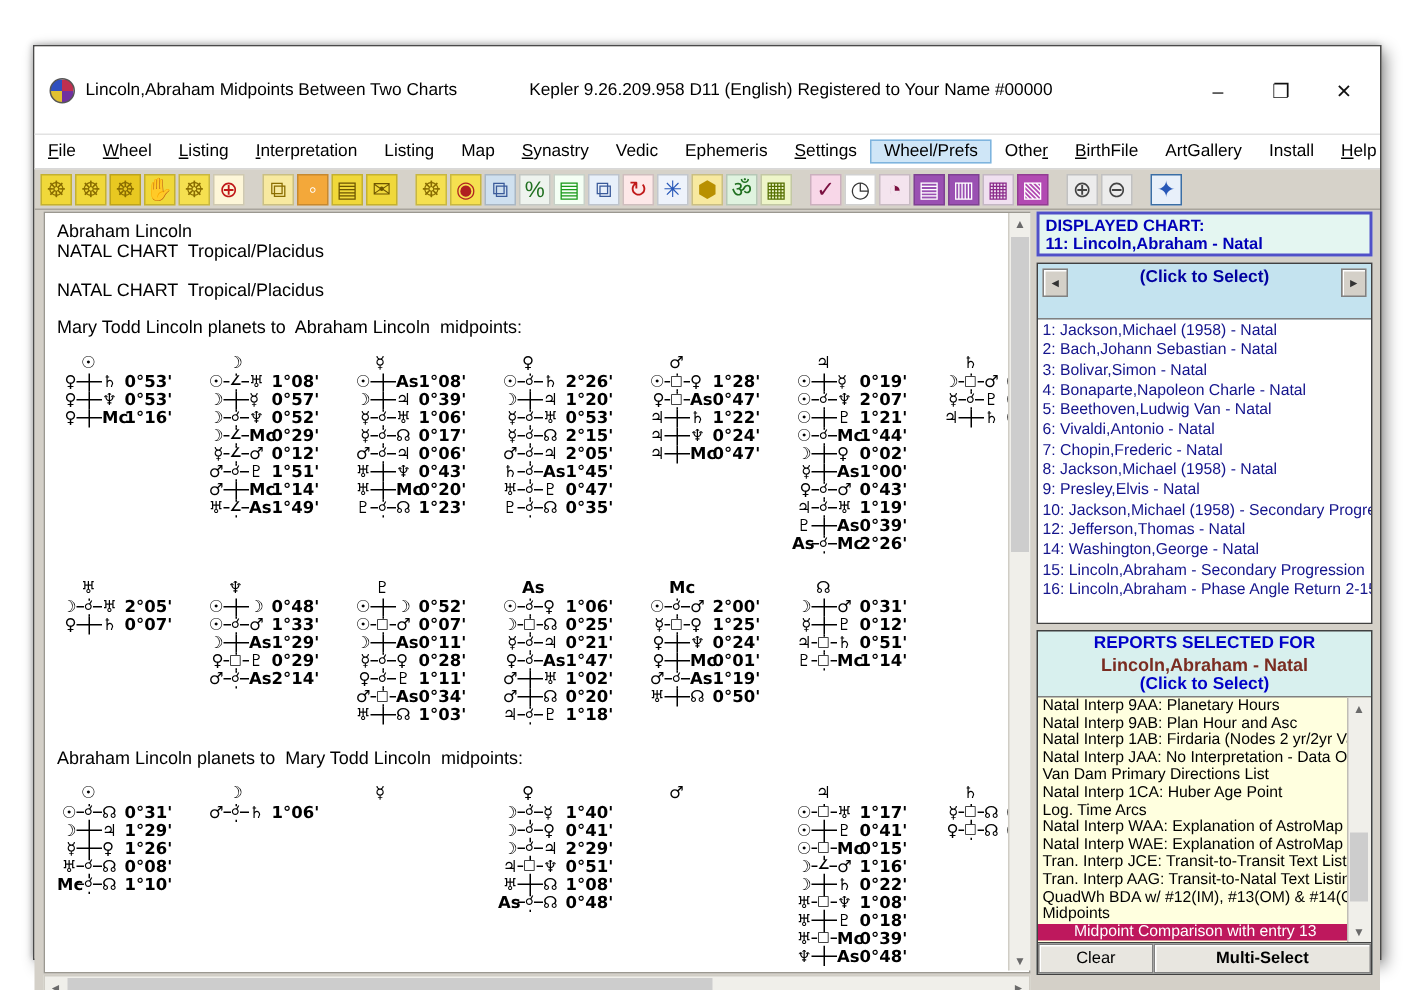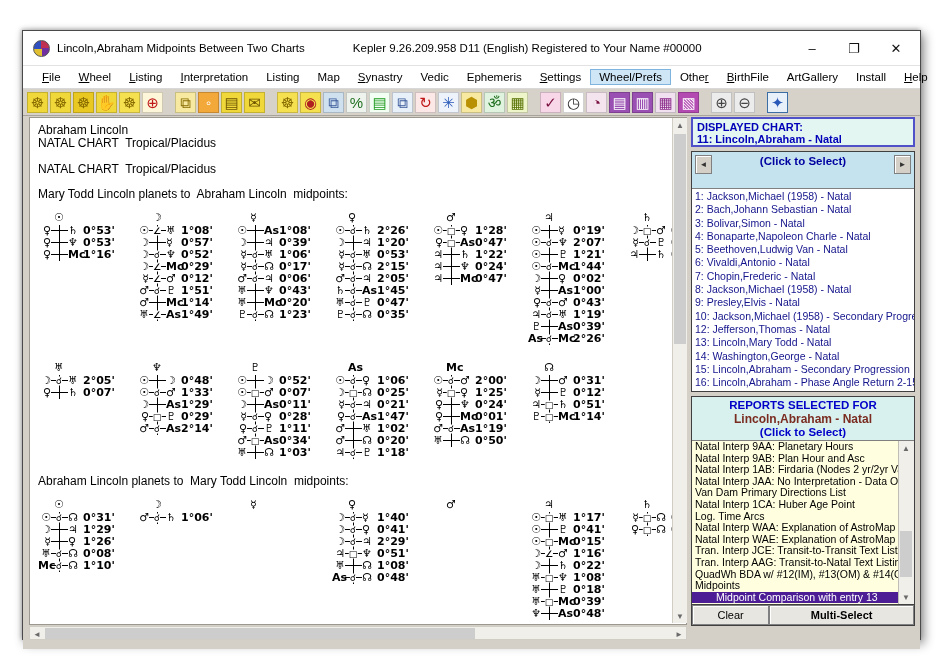--- a/index.html
+++ b/index.html
@@ -1,29 +1,29 @@
 <!DOCTYPE html>
 <html><head>
 <meta charset="utf-8">
 <style>
   html,body{margin:0;padding:0;width:941px;height:660px;background:#fff;overflow:hidden;
     font-family:"Liberation Sans",sans-serif;-webkit-font-smoothing:antialiased;}
   .window{position:absolute;left:22px;top:30px;width:897px;height:608px;background:#d4d0c8;
     border:1px solid #4a4a4a;box-shadow:3px 4px 10px rgba(0,0,0,.45), -1px -1px 4px rgba(0,0,0,.25);}
   
-  .titlebar{height:26px;background:#fff;display:flex;align-items:center;padding:4px 4px;border-bottom:1px solid #e2e2e2;}
+  .titlebar{height:26px;background:#fff;display:flex;align-items:center;padding:16px 4px;border-bottom:1px solid #e2e2e2;}
   .appicon{width:15px;height:15px;border-radius:50%;margin:0 7px 0 6px;
     background:conic-gradient(#c03050 0 25%,#7030a0 25% 50%,#e0c030 50% 75%,#3050c0 75% 100%);
     border:1px solid #555;flex:0 0 auto;}
   .t-left{font-size:11.5px;color:#000;white-space:nowrap;}
   .t-mid{font-size:11.5px;color:#000;white-space:nowrap;margin-left:48px;flex:1;}
   .winbtns{display:flex;align-items:center;gap:26px;padding-right:12px;color:#111;}
   .winbtn{font-size:13px;width:16px;text-align:center;cursor:default;}
   
-  .menubar{height:22px;background:#fff;display:flex;align-items:center;padding-left:10px;
+  .menubar{height:22px;background:#fff;display:flex;align-items:center;
     font-size:11.5px;color:#000;border-bottom:1px solid #d8d8d8;}
   .menu-item{padding:2px 9px;white-space:nowrap;}
   .menu-item.sel{background:#cfe6f7;border:1px solid #7eb4de;padding:1px 8px;}
   
   .toolbar{height:26px;background:#d6d2c9;display:flex;align-items:center;padding-left:4px;gap:12px;
     border-bottom:1px solid #a8a49c;}
   .tb-group{display:flex;gap:2px;}
   .tb-icon{width:21px;height:21px;display:flex;align-items:center;justify-content:center;
     font-size:15px;line-height:1;border:1px solid rgba(0,0,0,.18);box-sizing:border-box;}
   .tb-icon.tb-sel{border:1px solid #3a6ea5;background:#e8f0fa !important;}
@@ -64,21 +64,21 @@
   .clist{background:#fff;height:201px;overflow:hidden;padding-top:1px;}
   .clist-row{font-size:10.5px;color:#14148c;line-height:13.3px;padding-left:3px;white-space:nowrap;overflow:hidden;}
   .repbox{margin-top:4px;border:1px solid #404040;background:#d8f0ee;}
   .rephead{padding:2px 0 1px 0;}
   .rephead .l1{text-align:center;font-size:11.5px;font-weight:bold;color:#0000c8;line-height:13px;}
   .rephead .l2{text-align:center;font-size:12px;font-weight:bold;color:#7a2c21;line-height:14px;}
   .rephead .l3{text-align:center;font-size:11.5px;font-weight:bold;color:#0000c8;line-height:13px;}
   .replist{position:relative;background:#ffffdf;border-top:1px solid #808080;height:163px;overflow:hidden;}
   .rlist-inner{margin-right:15px;}
   .rlist-row{font-size:10.5px;color:#000;line-height:11.6px;padding-left:3px;white-space:nowrap;overflow:hidden;}
-  .rlist-row.sel{background:#4c1d95;color:#fff;padding-left:24px;}
+  .rlist-row.sel{background:#be185d;color:#fff;padding-left:24px;}
   .repscroll{position:absolute;right:0;top:0;width:15px;height:100%;background:#f0efea;border-left:1px solid #c0bdb5;}
   .btnrow{display:flex;border-top:1px solid #404040;}
   .panelbtn{flex:1;height:18px;background:#e8e6e0;border:1px solid #808080;box-shadow:inset 1px 1px 0 #fff;
     font-size:11px;display:flex;align-items:center;justify-content:center;color:#000;}
   .panelbtn.bold{font-weight:bold;flex:1.9;}
 </style>
 </head>
 <body>
 
 <div class="window">
@@ -1045,21 +1045,20 @@
             <div class="clist-row">2: Bach,Johann Sebastian - Natal</div>
             <div class="clist-row">3: Bolivar,Simon - Natal</div>
             <div class="clist-row">4: Bonaparte,Napoleon Charle - Natal</div>
             <div class="clist-row">5: Beethoven,Ludwig Van - Natal</div>
             <div class="clist-row">6: Vivaldi,Antonio - Natal</div>
             <div class="clist-row">7: Chopin,Frederic - Natal</div>
             <div class="clist-row">8: Jackson,Michael (1958) - Natal</div>
             <div class="clist-row">9: Presley,Elvis - Natal</div>
             <div class="clist-row">10: Jackson,Michael (1958) - Secondary Progressi</div>
             <div class="clist-row">12: Jefferson,Thomas - Natal</div>
-            <div class="clist-row">13: Lincoln,Mary Todd - Natal</div>
             <div class="clist-row">14: Washington,George - Natal</div>
             <div class="clist-row">15: Lincoln,Abraham - Secondary Progression</div>
             <div class="clist-row">16: Lincoln,Abraham - Phase Angle Return 2-15-2(</div>
           </div>
       </div>
 
       <div class="repbox">
         <div class="rephead">
           <div class="l1">REPORTS SELECTED FOR</div>
           <div class="l2">Lincoln,Abraham - Natal</div>

